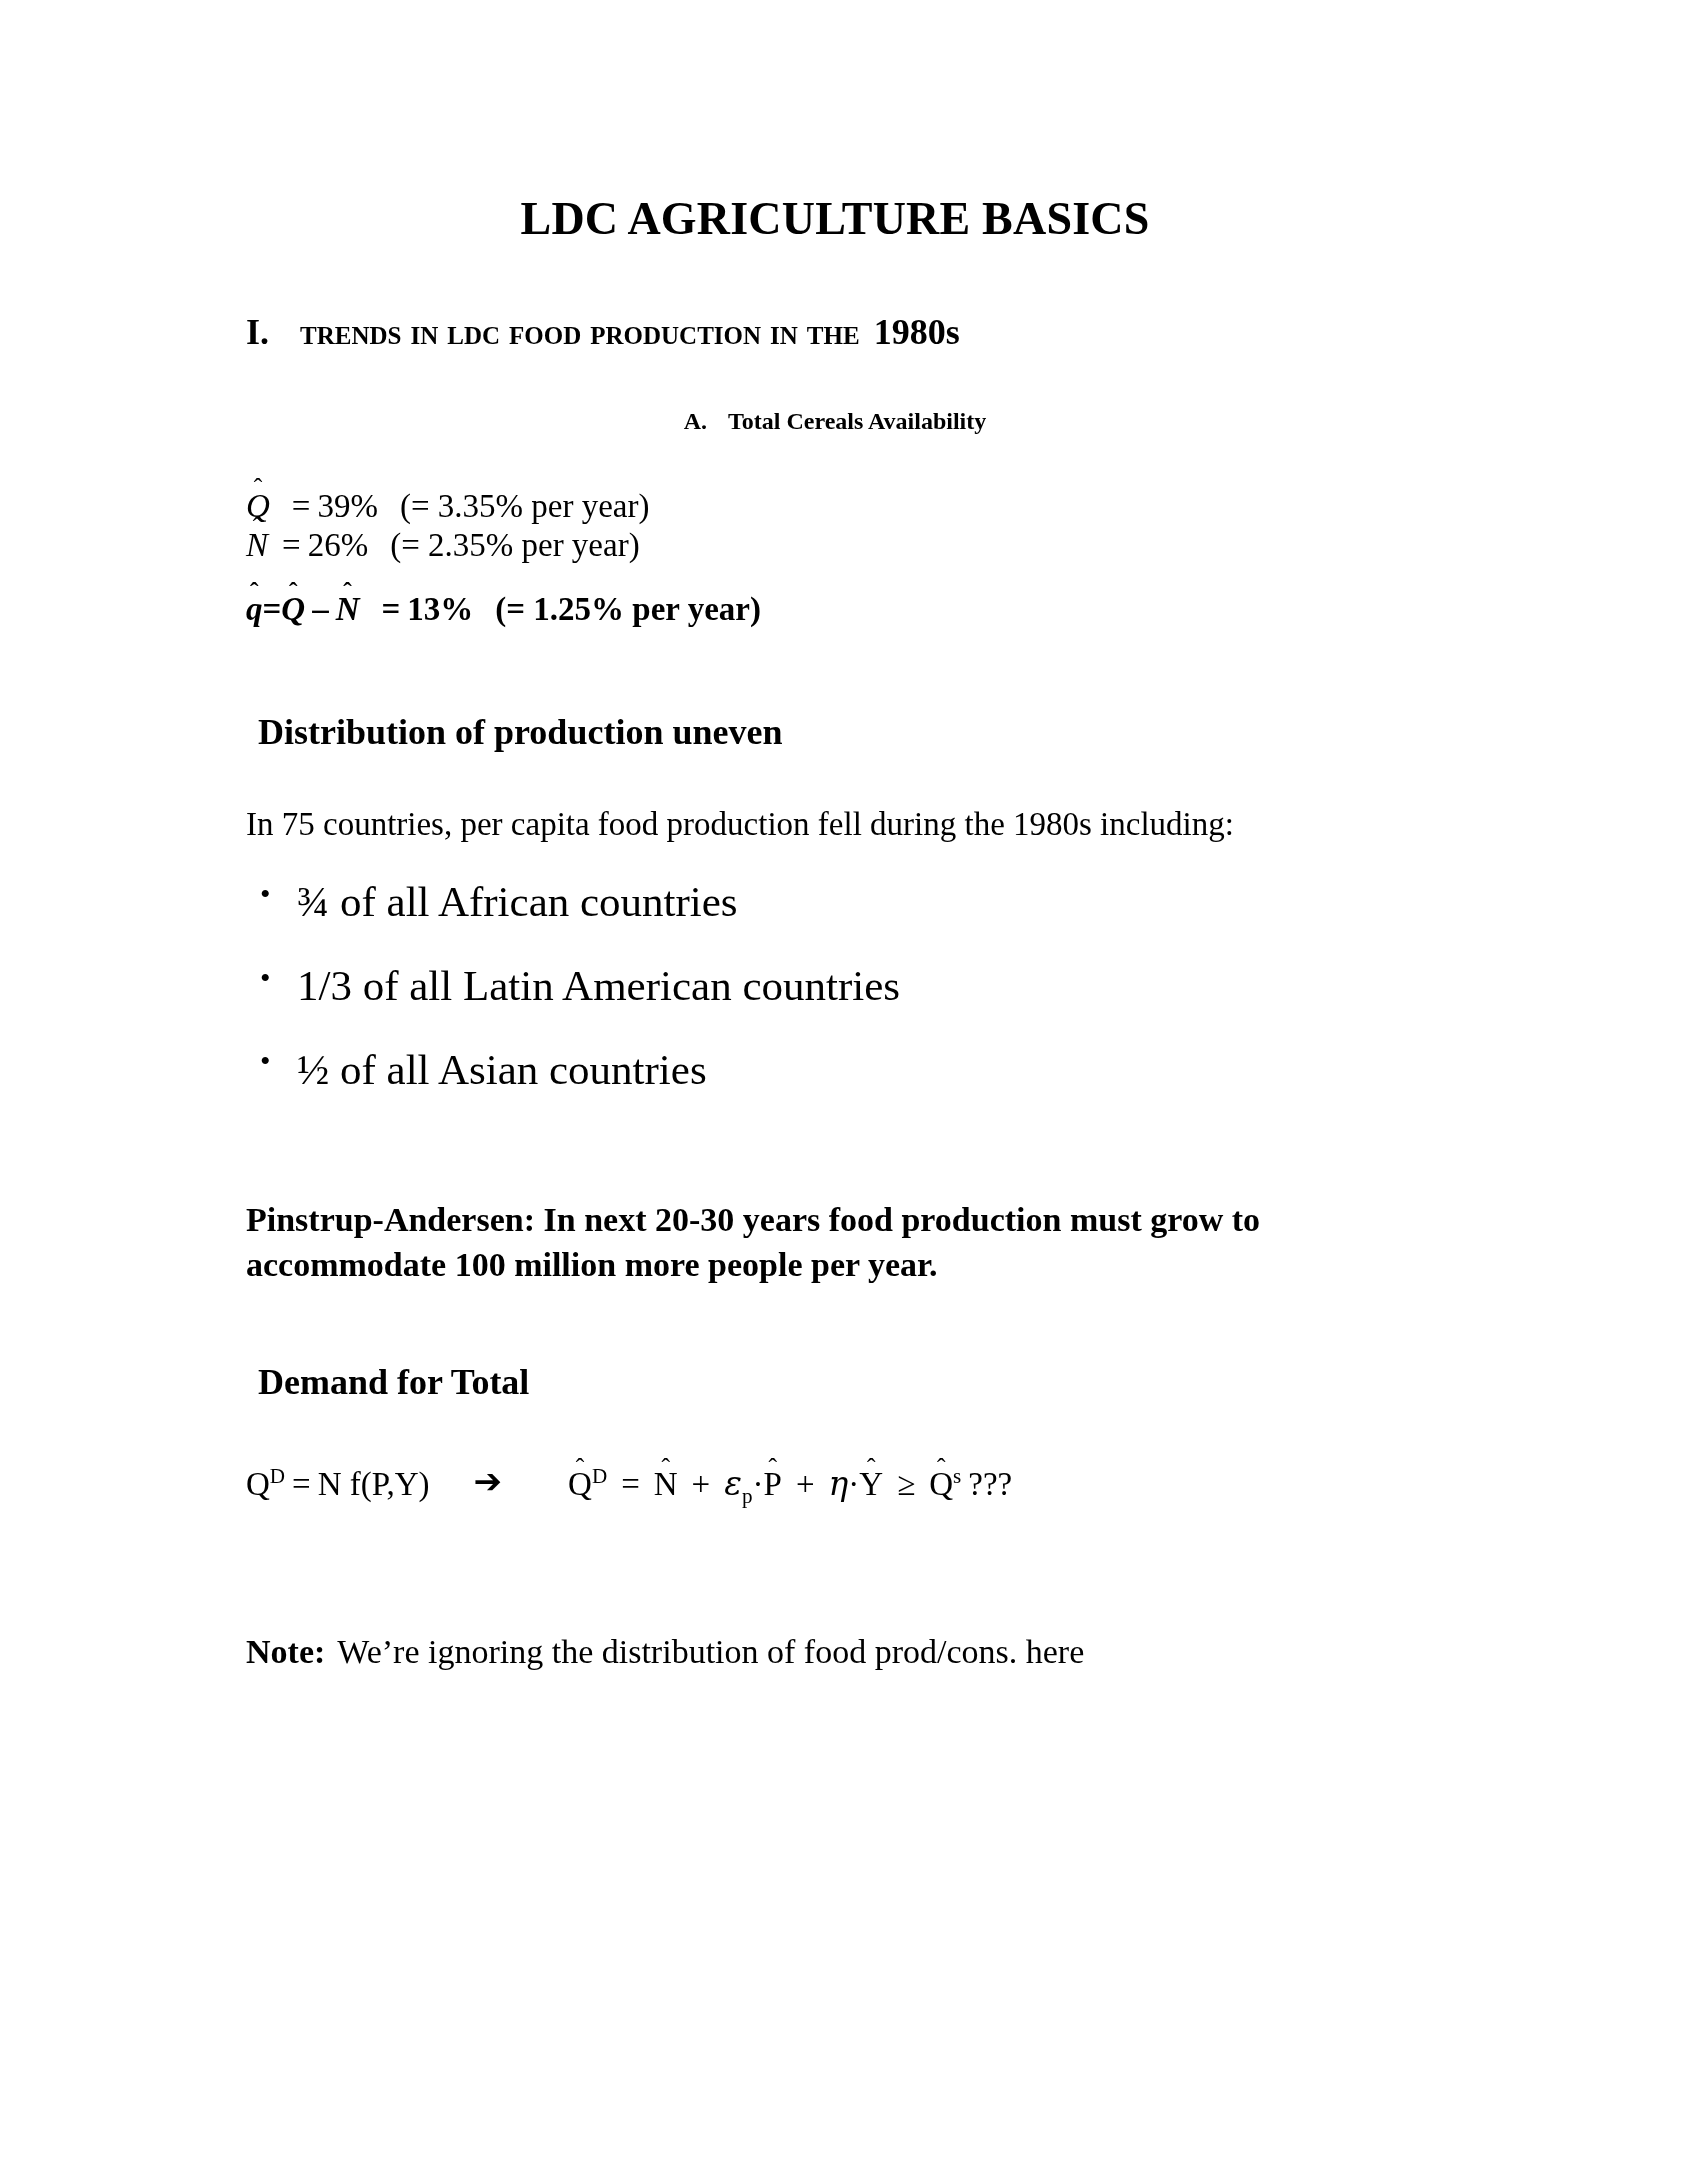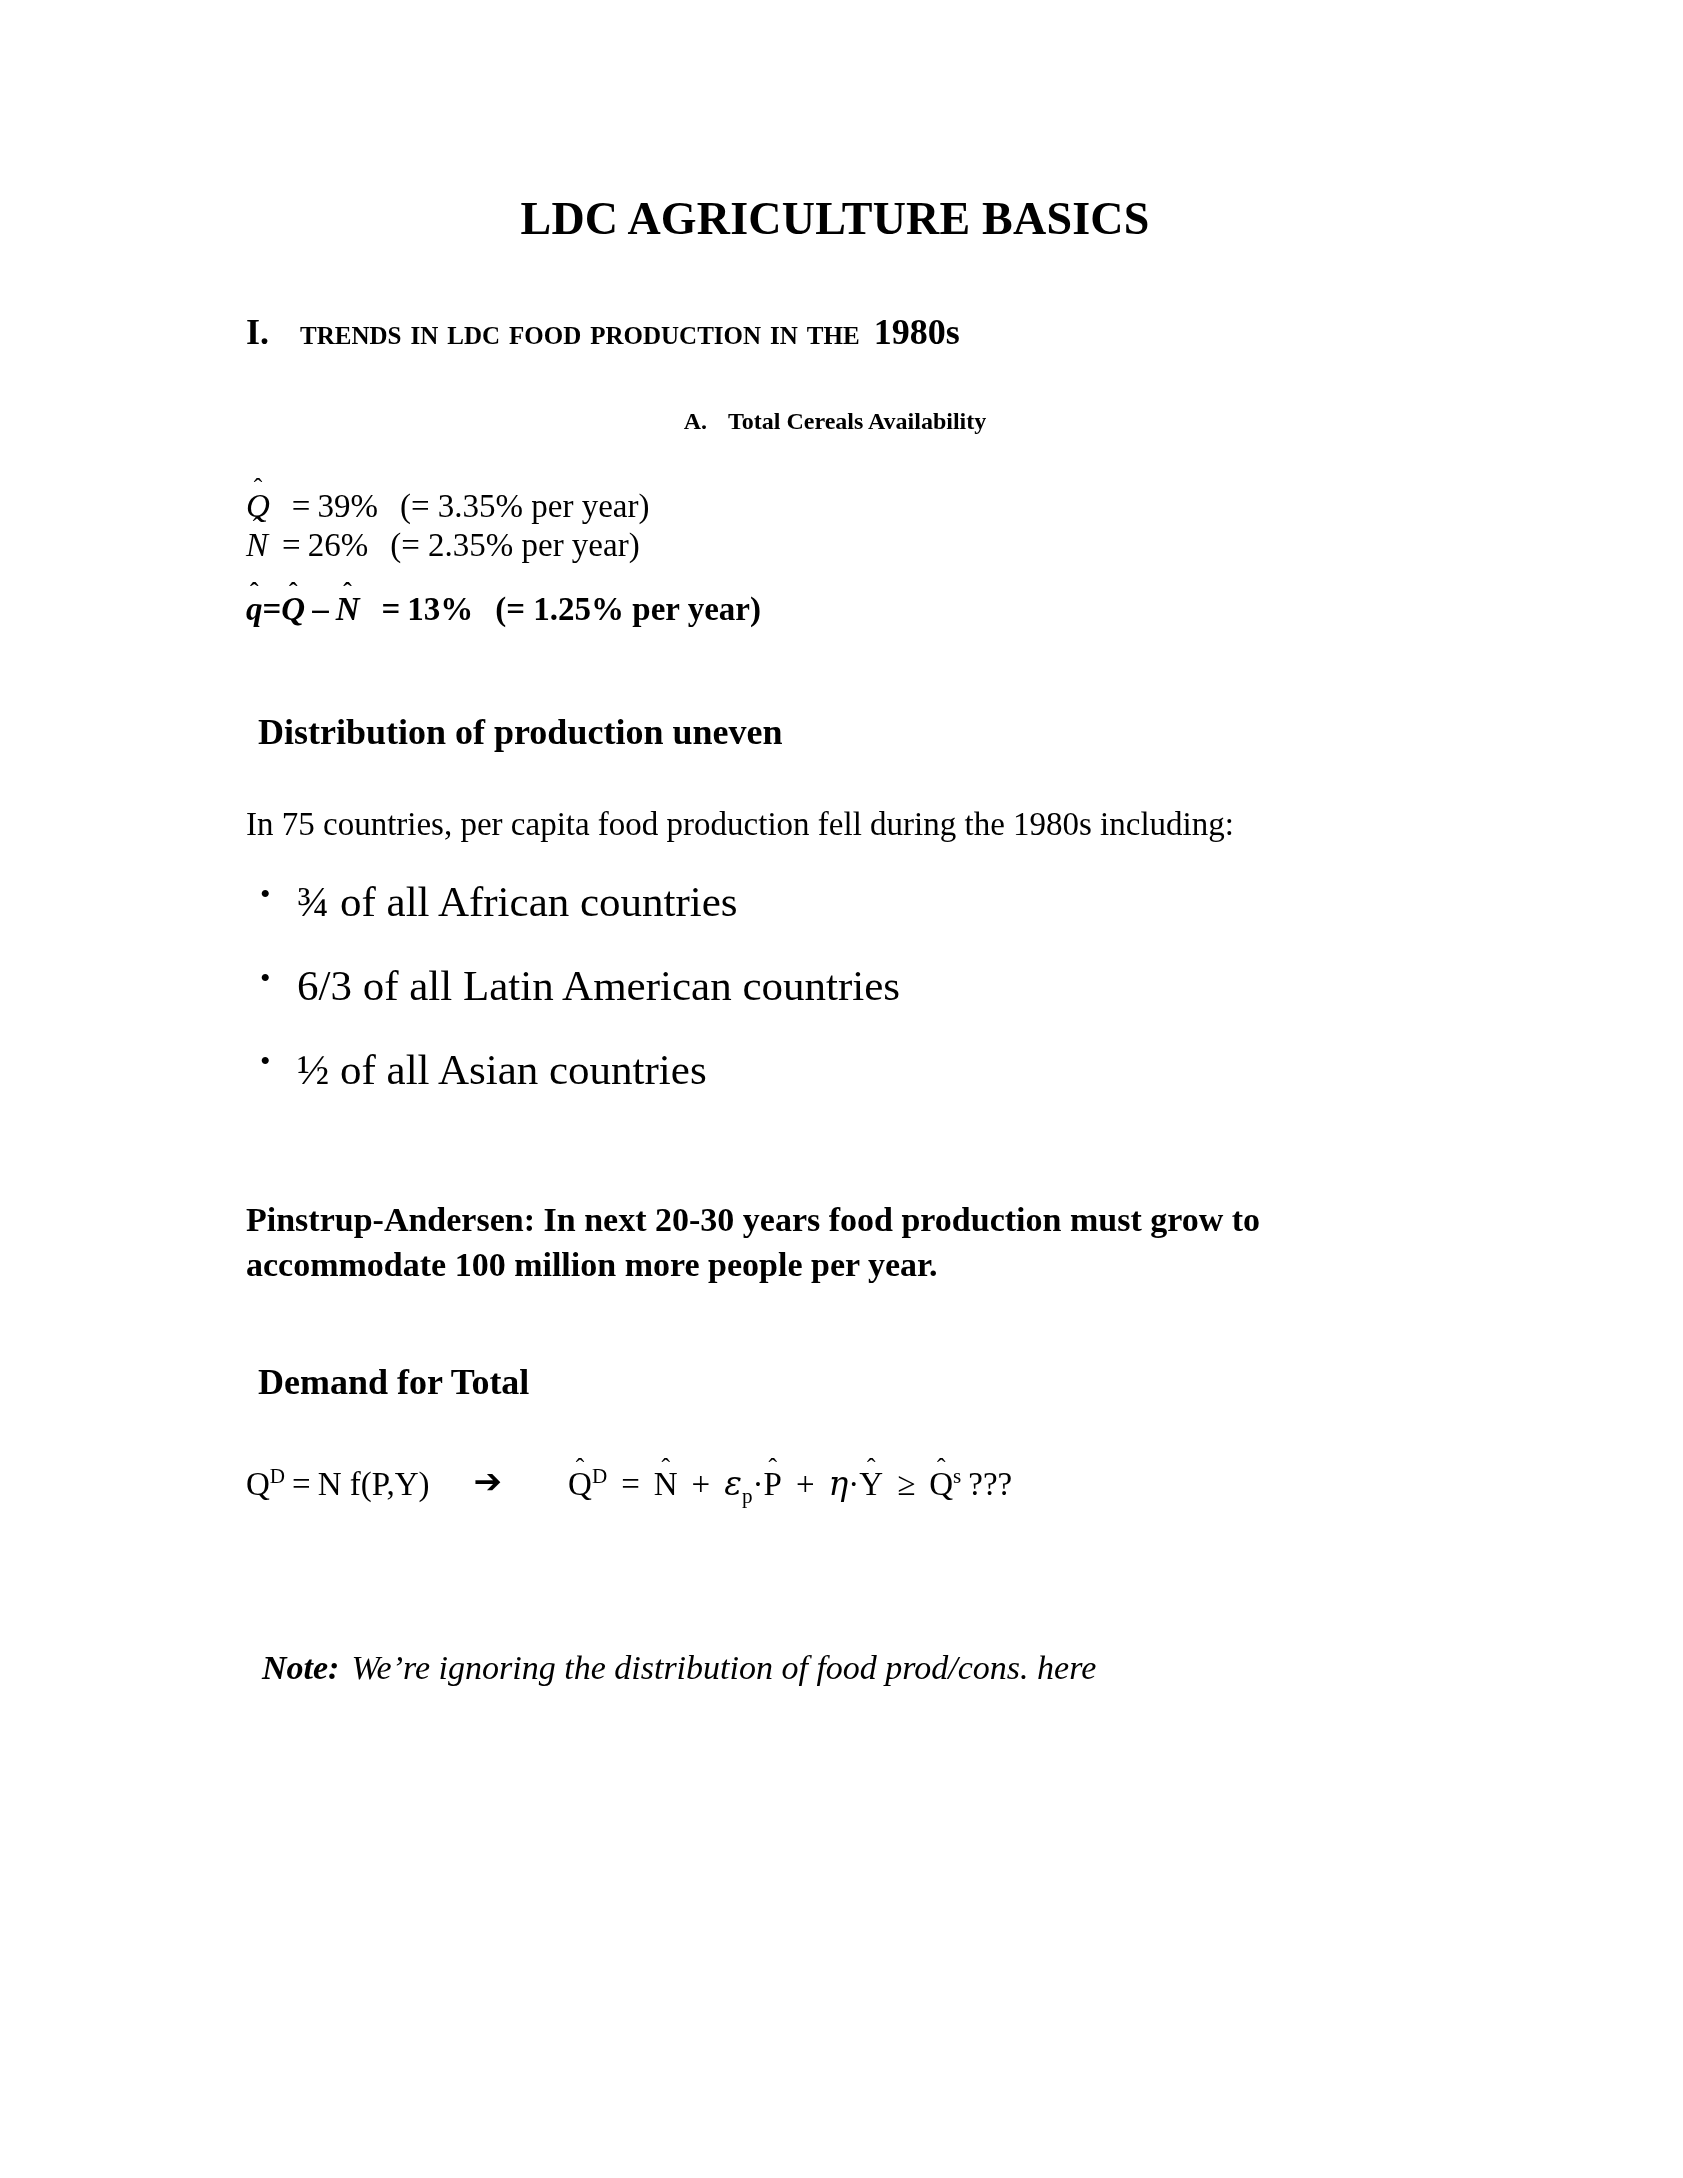--- a/index.html
+++ b/index.html
@@ -176,23 +176,22 @@
   }
   .greek {
     font-style: italic;
     font-family: "DejaVu Serif", serif;
   }
 
   
   .note-line {
     font-size: 34px;
     line-height: 1.3;
-    margin: 16px;
+    margin: 0;
     padding-top: 127px;
-    font-style: italic;
   }
   .note-label {
     font-weight: bold;
     margin-right: 12px;
   }
 </style>
 </head>
 <body>
 
 <div class="page">
@@ -226,21 +225,21 @@
     </div>
 
     <div class="bold-underline-heading">
       <span class="u">Distribution of production uneven</span>
     </div>
 
     <p class="body-par">In 75 countries, per capita food production fell during the 1980s including:</p>
 
     <ul class="bullets">
       <li>¾ of all African countries</li>
-      <li>6/3 of all Latin American countries</li>
+      <li>1/3 of all Latin American countries</li>
       <li>½  of all Asian countries</li>
     </ul>
 
     <p class="bold-statement">Pinstrup-Andersen: In next 20-30 years food production must grow to accommodate 100 million more people per year.</p>
 
     <div class="bold-underline-heading" style="padding-top:61px;">
       <span class="u">Demand for Total</span>
     </div>
 
     <div class="demand-eq">

